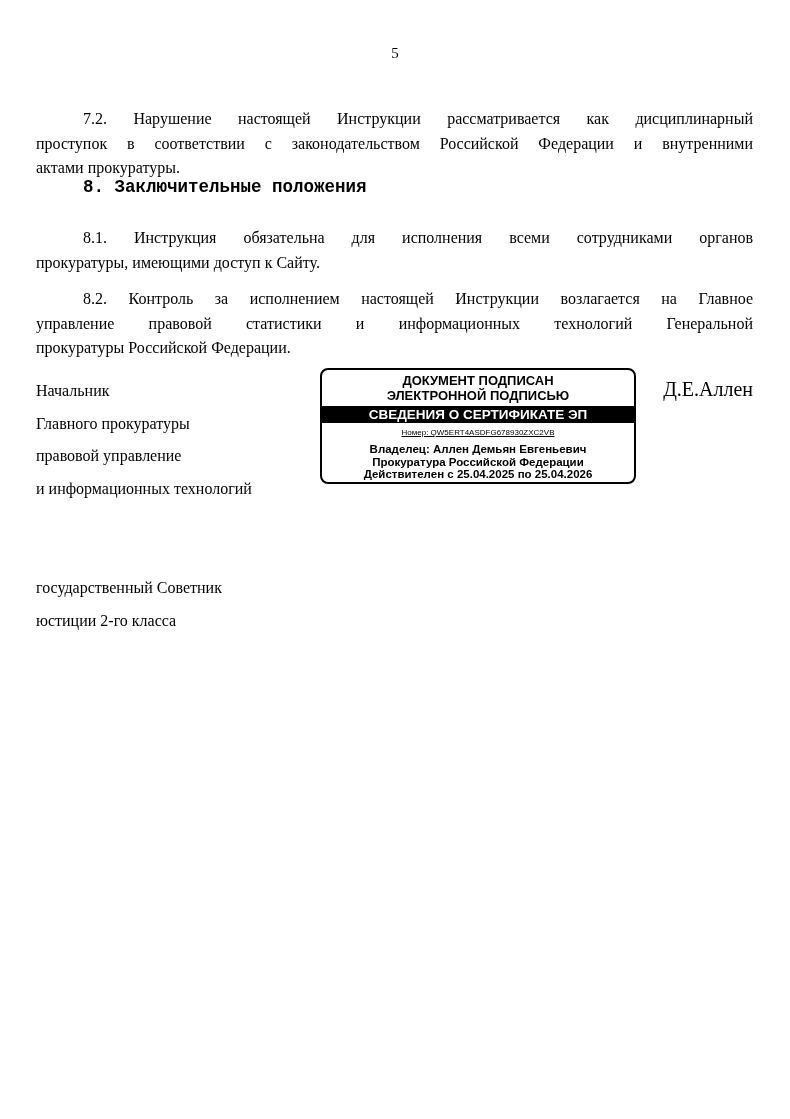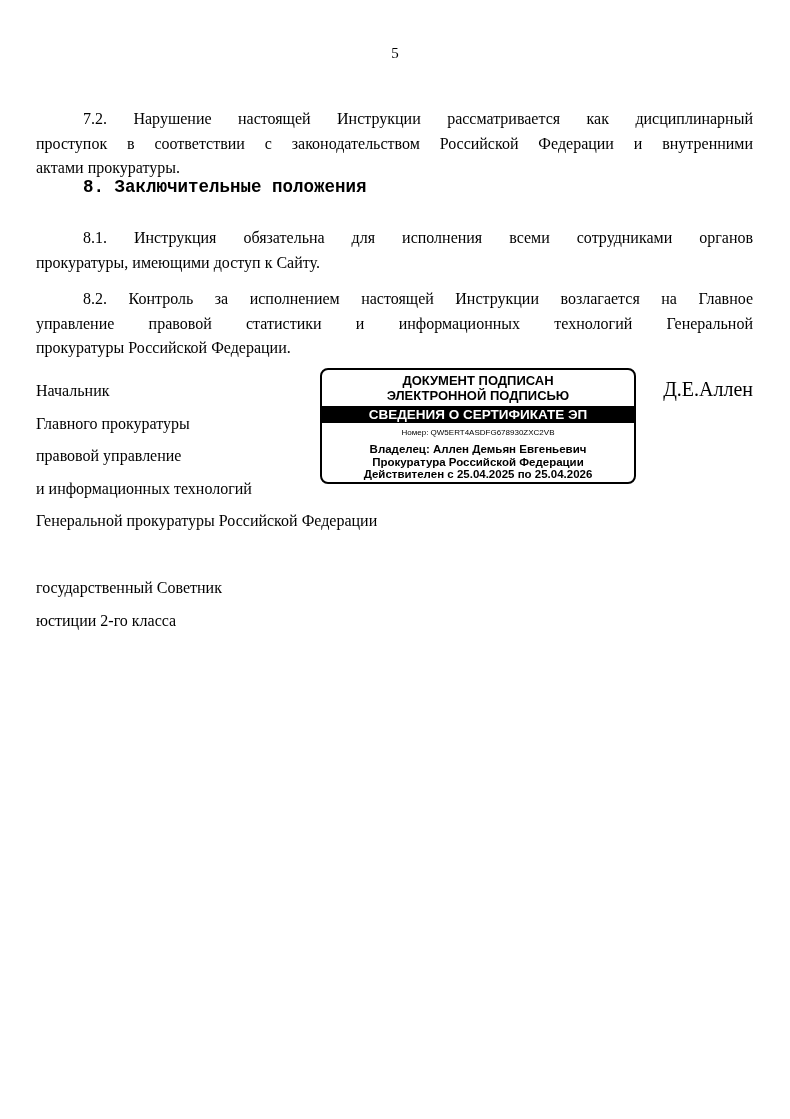--- a/index.html
+++ b/index.html
@@ -63,20 +63,21 @@
     margin-top:3px;
     background:var(--bar-bg);color:var(--bar-fg);
     font-weight:bold;font-size:13.5px;
     height:17px;line-height:17px;
     white-space:nowrap;
   }
   .stamp-number{
     margin-top:5px;
     font-size:8px;line-height:9px;
     white-space:nowrap;
+    text-decoration:underline;
   }
   .stamp-owner-block{
     margin-top:6px;
     font-weight:bold;font-size:11.5px;line-height:12.5px;
     white-space:nowrap;
   }
 </style>
 </head>
 <body>
 
@@ -101,21 +102,20 @@
     <div class="pline first">8.2. Контроль за исполнением настоящей Инструкции возлагается на Главное</div>
     <div class="pline">управление правовой статистики и информационных технологий Генеральной</div>
     <div class="pline last">прокуратуры Российской Федерации.</div>
   </div>
 
   <div class="abs sig-block" style="top:375px">
     <div>Начальник</div>
     <div>Главного прокуратуры</div>
     <div>правовой управление</div>
     <div>и информационных технологий</div>
-    <div>Генеральной прокуратуры Российской Федерации</div>
   </div>
 
   <div class="abs sig-block" style="top:572px">
     <div>государственный Советник</div>
     <div>юстиции 2-го класса</div>
   </div>
 
   <div class="abs sig-name">Д.Е.Аллен</div>
 
   <div class="abs stamp">

